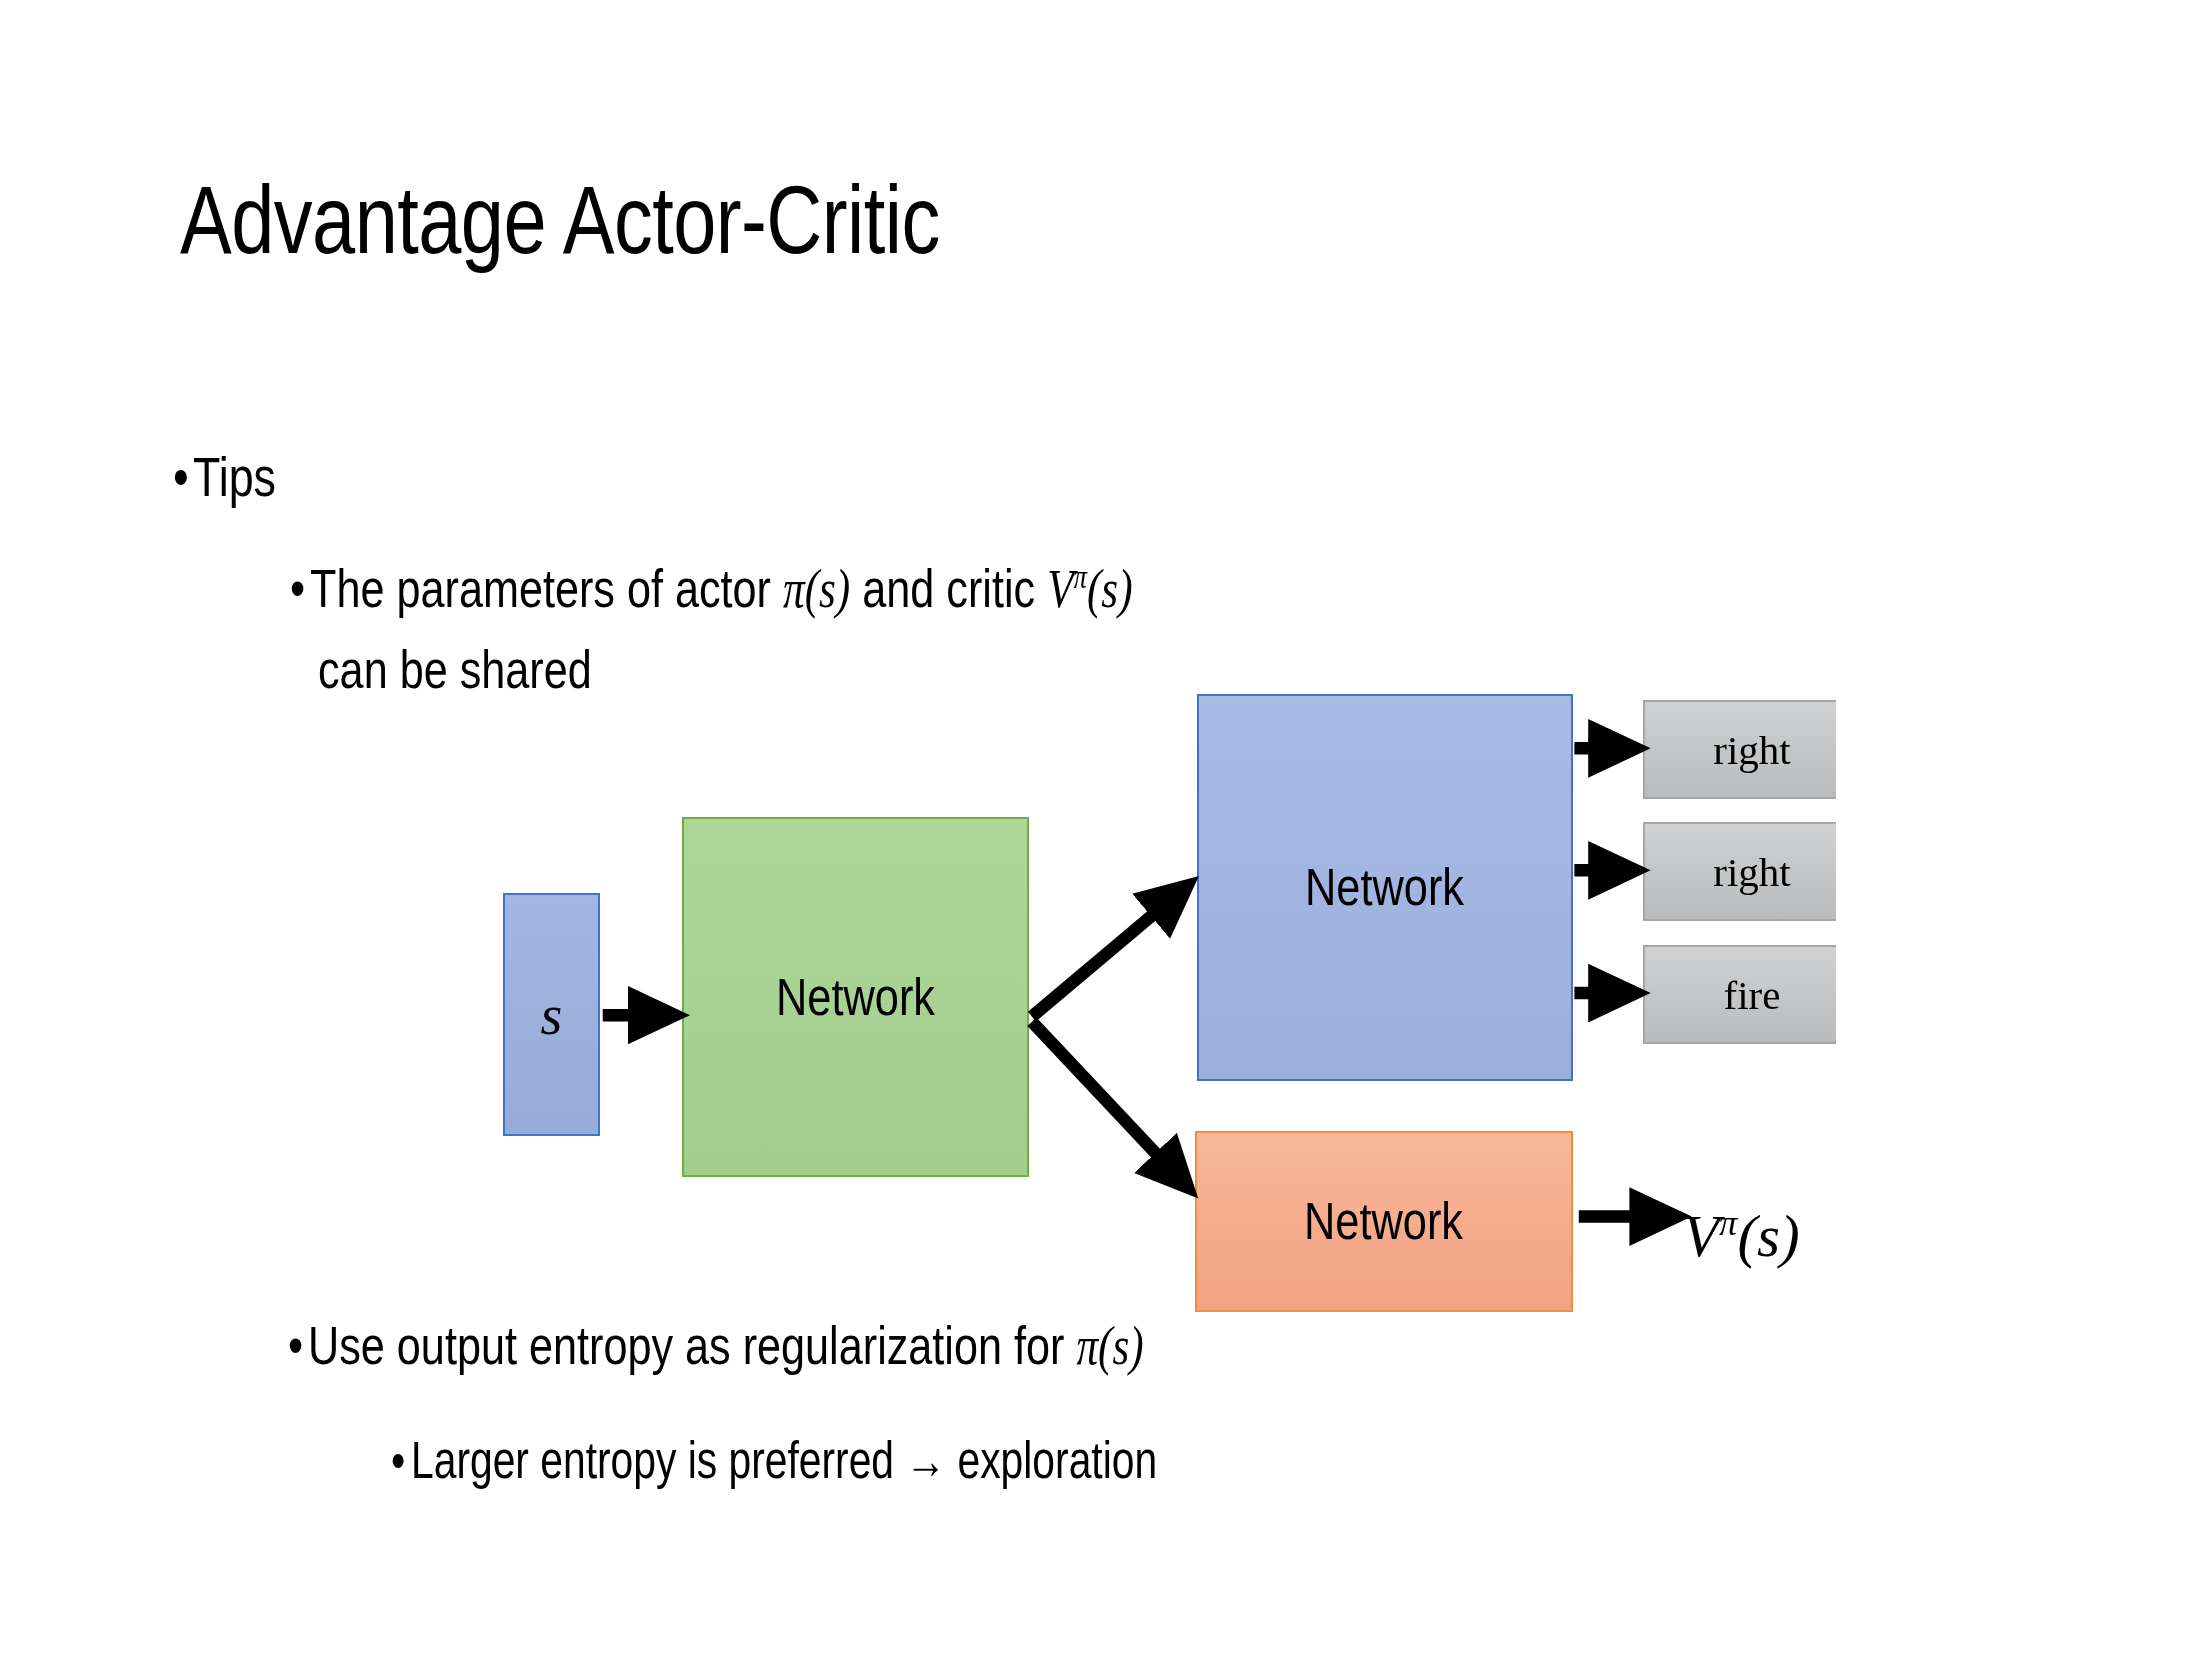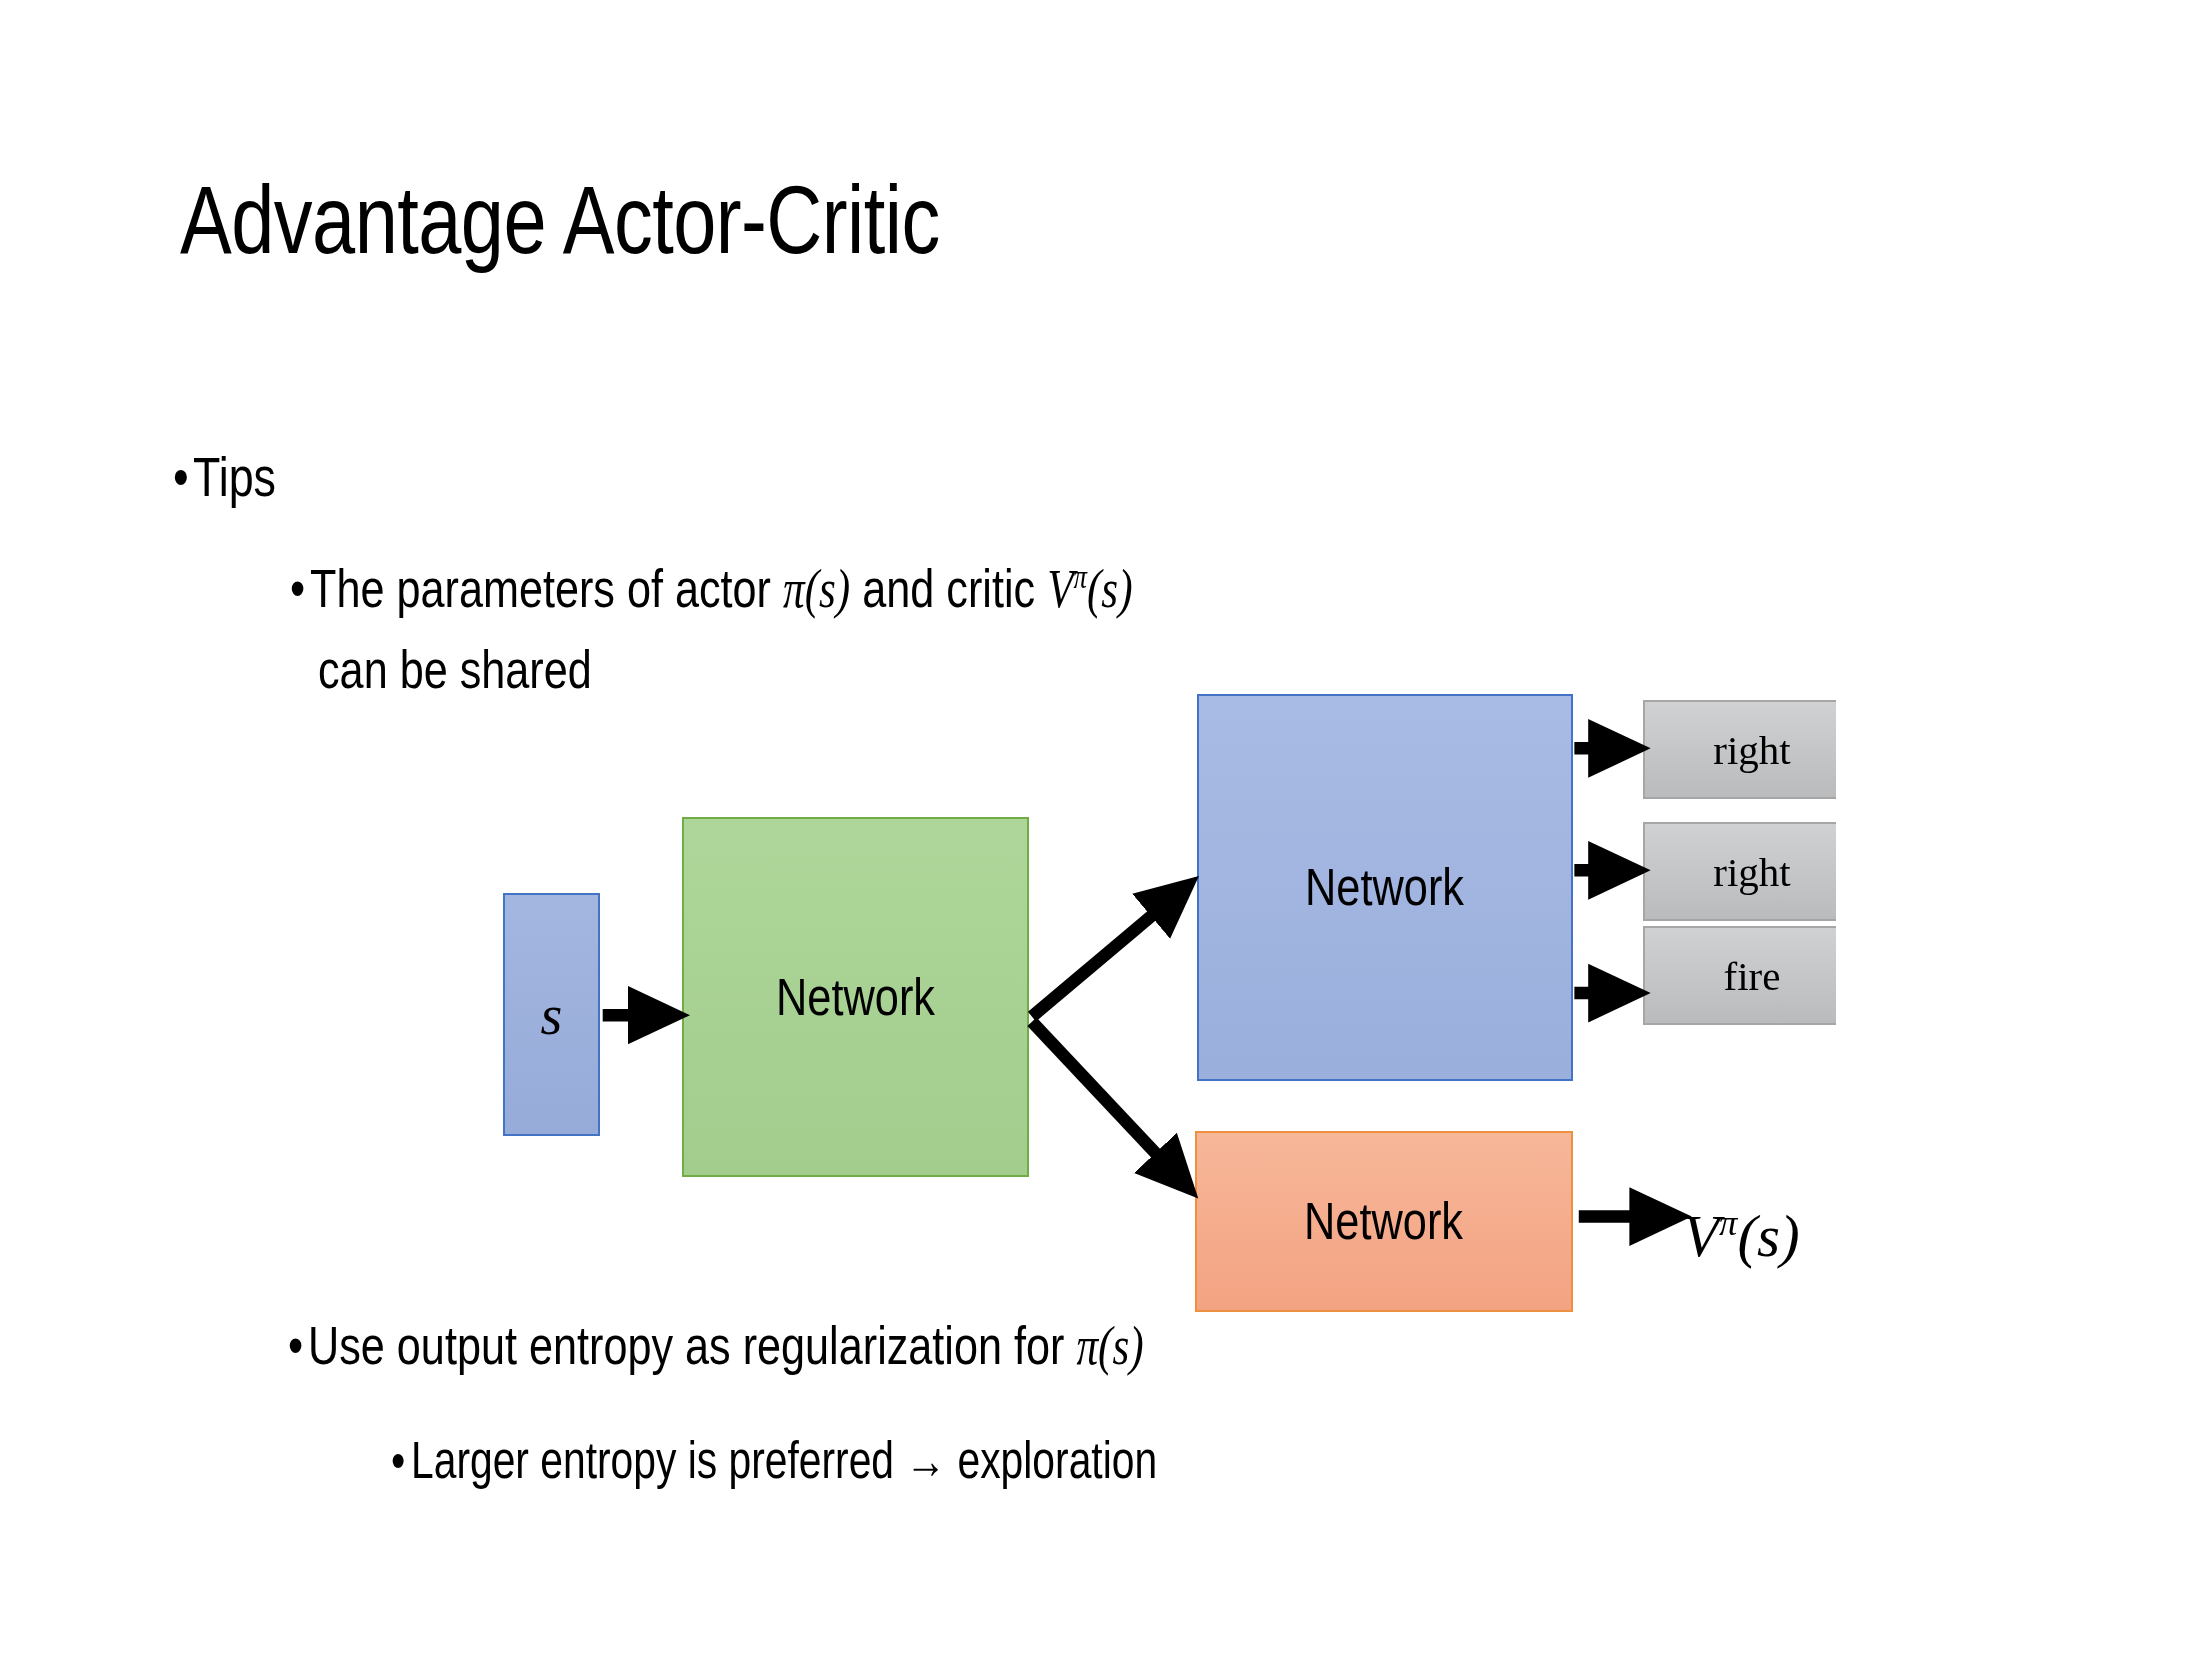--- a/index.html
+++ b/index.html
@@ -124,21 +124,21 @@
     align-items: center;
     justify-content: center;
   }
   .abox .act-label {
     font-family: "Liberation Serif", serif;
     font-size: 41px;
     color: #000000;
   }
   #act-0 { top: 700px; }
   #act-1 { top: 822px; }
-  #act-2 { top: 926px; }
+  #act-2 { top: 945px; }
 
   
   #value-output {
     position: absolute;
     left: 1683px;
     top: 1202px;
     font-size: 59px;
     color: #000000;
     white-space: nowrap;
   }

